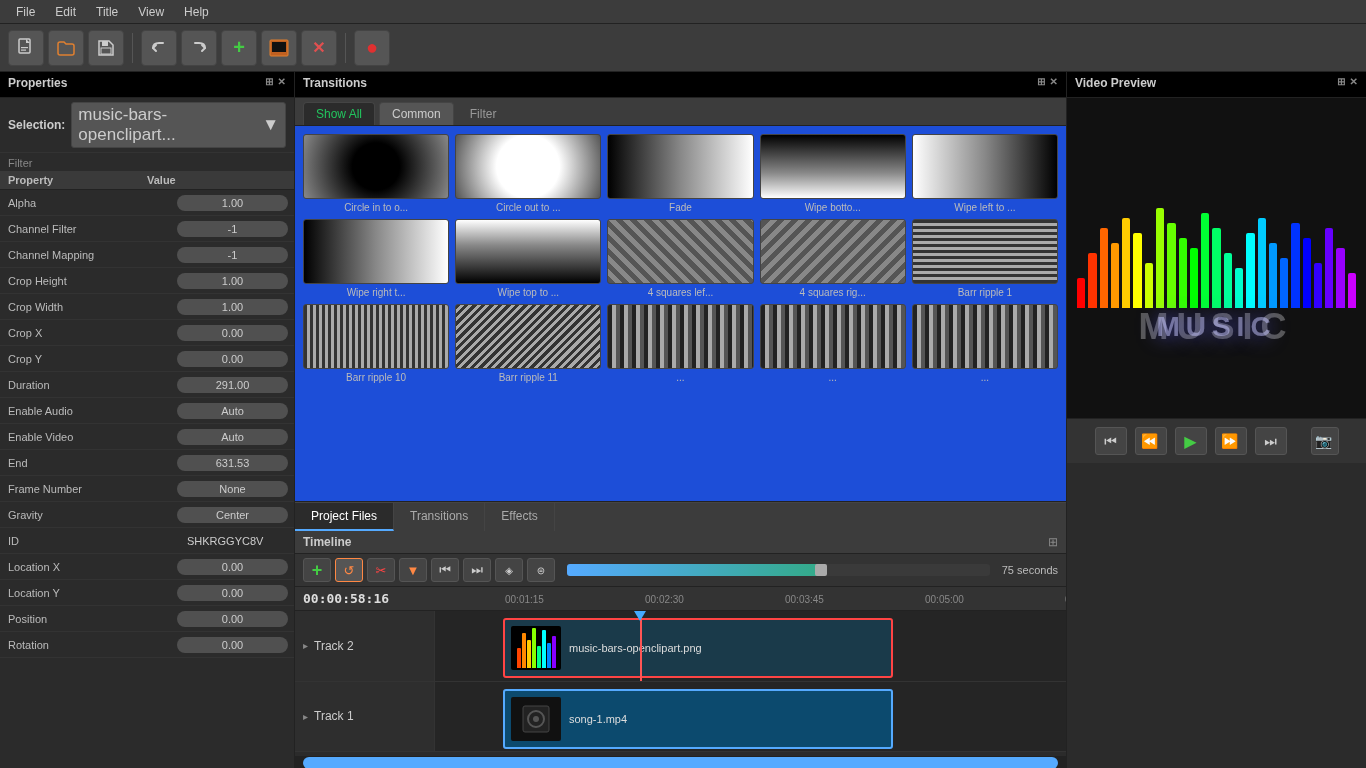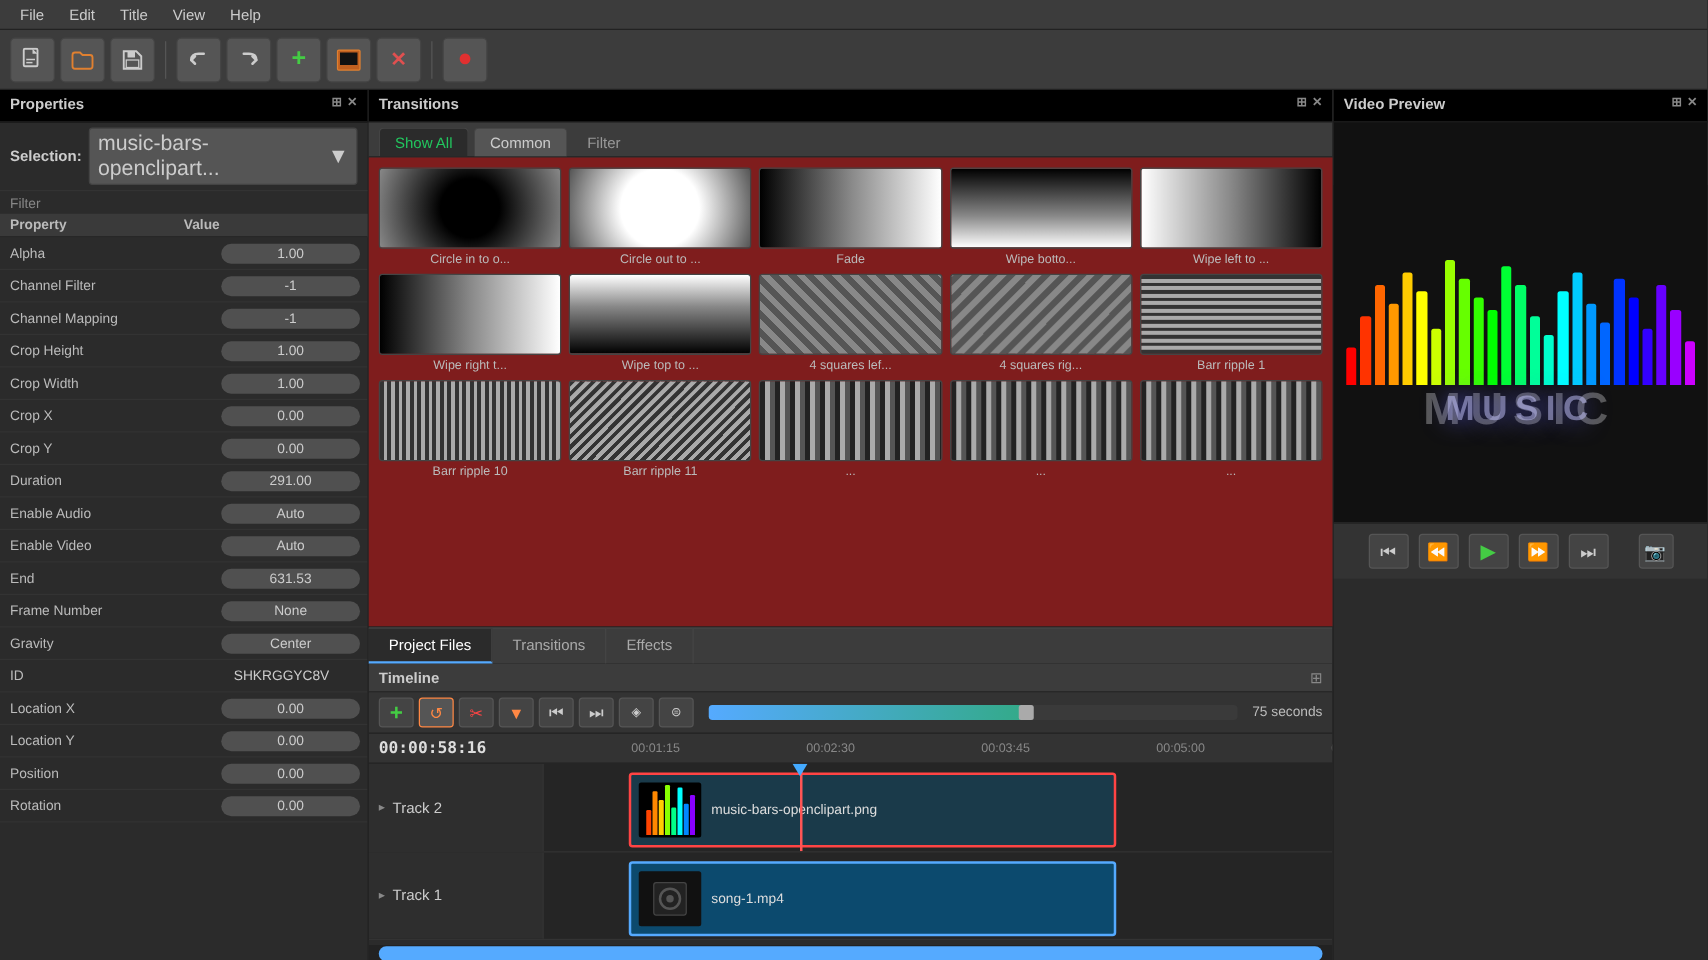--- a/index.html
+++ b/index.html
@@ -182,21 +182,21 @@
       background: transparent;
       border: none;
       cursor: pointer;
       font-size: 12px;
       color: #999;
     }
     .transitions-grid-area {
       flex: 1;
       overflow-y: auto;
       padding: 8px;
-      background: #7f1d1d;
+      background: #1d4ed8;
       position: relative;
     }
     .transitions-grid {
       display: grid;
       grid-template-columns: repeat(5, 1fr);
       gap: 6px;
     }
     .trans-item {
       display: flex;
       flex-direction: column;

